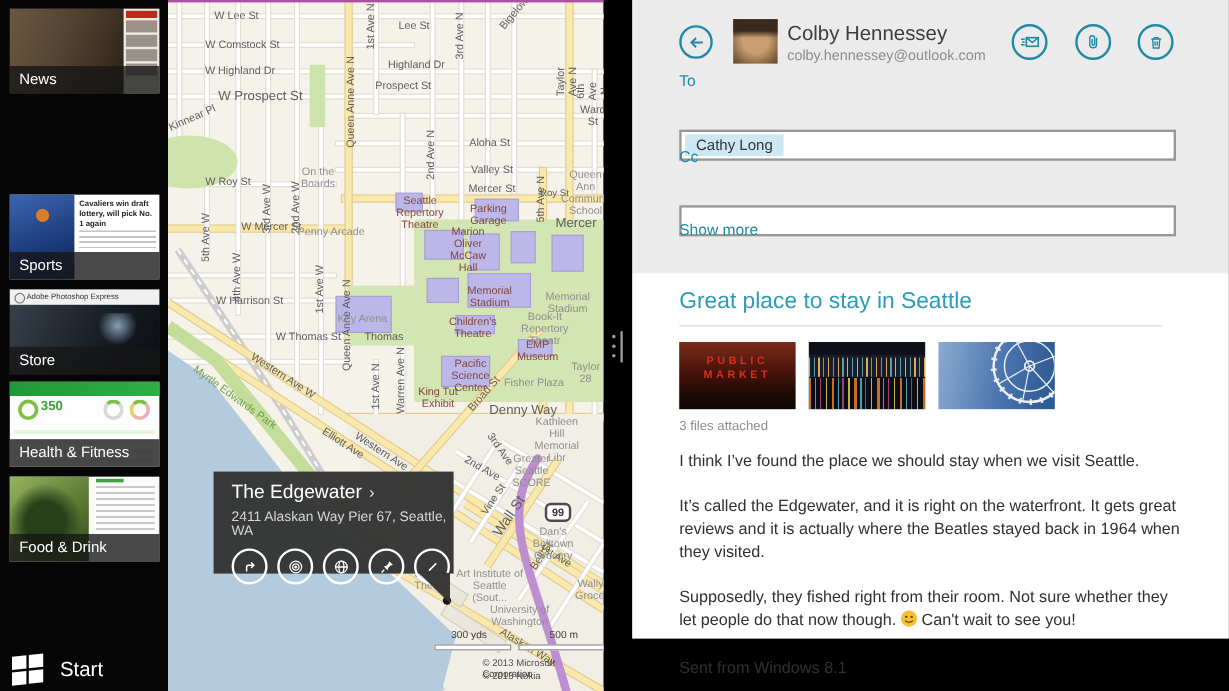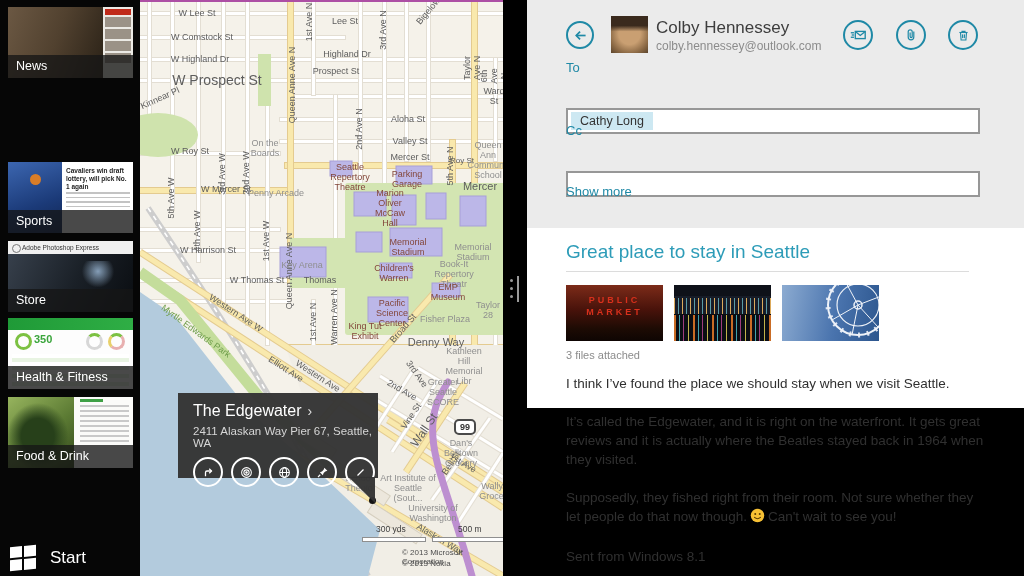--- a/index.html
+++ b/index.html
@@ -93,21 +93,21 @@
      clip-path:polygon(12% 0,100% 0,100% 100%);z-index:5;}
   #map-pin{position:absolute;left:229px;top:497px;width:7px;height:7px;border-radius:50%;background:#141414;z-index:4;}
 
   
   #divider{position:absolute;left:503px;top:0;width:24px;height:576px;background:#000;}
   #divider .dots{position:absolute;left:7px;top:279px;display:flex;flex-direction:column;gap:5px;}
   #divider .dots i{width:3px;height:3px;border-radius:50%;background:#9a9a9a;}
   #divider .bar{position:absolute;left:14px;top:276px;width:2px;height:26px;background:#9a9a9a;}
 
   
-  #mail{position:absolute;left:527px;top:0;width:497px;height:408px;background:#fff;}
+  #mail{position:absolute;left:527px;top:0;width:497px;height:532px;background:#fff;}
   #mail-head{position:absolute;left:0;top:0;right:0;height:228px;background:#ebebeb;}
   .circ-btn{position:absolute;border:2px solid #1f89a6;border-radius:50%;background:transparent;
      display:flex;align-items:center;justify-content:center;box-sizing:border-box;}
   #back-btn{left:39px;top:21px;width:28px;height:28px;}
   #avatar{position:absolute;left:84px;top:16px;width:37px;height:37px;
      background:linear-gradient(180deg,#3a2a1d 0 26%,rgba(0,0,0,0) 42%),
      radial-gradient(circle at 50% 48%,#c99f72 0 40%,#8a6844 75%,#5c452c 100%);}
   #sender-name{position:absolute;left:129px;top:18px;font-size:17px;color:#3d3d3d;}
   #sender-email{position:absolute;left:129px;top:39px;font-size:12px;color:#8c8c8c;}
   #send-btn{left:316px;top:20px;width:30px;height:30px;}
@@ -323,21 +323,21 @@
 
       <path d="M332,576 C312,505 295,468 293,438 C291,412 298,398 308,382" stroke="#bd8fd0" stroke-width="7" fill="none" stroke-linecap="round"></path>
     </svg>
 
     <div id="map-labels">
         <span class="ml st" style="left: 57px; top: 13px; font-size: 9px; transform: translate(-50%, -50%) rotate(0deg);">W Lee St</span>
         <span class="ml st" style="left: 205px; top: 21px; font-size: 9px; transform: translate(-50%, -50%) rotate(0deg);">Lee St</span>
         <span class="ml st" style="left: 62px; top: 37px; font-size: 9px; transform: translate(-50%, -50%) rotate(0deg);">W Comstock St</span>
         <span class="ml st" style="left: 60px; top: 59px; font-size: 9px; transform: translate(-50%, -50%) rotate(0deg);">W Highland Dr</span>
         <span class="ml st" style="left: 207px; top: 54px; font-size: 9px; transform: translate(-50%, -50%) rotate(0deg);">Highland Dr</span>
-        <span class="ml st" style="left: 77px; top: 80px; font-size: 14px; transform: translate(-50%, -50%) rotate(0deg);">W Prospect St</span>
+        <span class="ml st" style="left: 77px; top: 80px; font-size: 11px; transform: translate(-50%, -50%) rotate(0deg);">W Prospect St</span>
         <span class="ml st" style="left: 196px; top: 71px; font-size: 9px; transform: translate(-50%, -50%) rotate(0deg);">Prospect St</span>
         <span class="ml st" style="left: 354px; top: 96px; font-size: 9px; transform: translate(-50%, -50%) rotate(0deg);">Ward St</span>
         <span class="ml st" style="left: 268px; top: 119px; font-size: 9px; transform: translate(-50%, -50%) rotate(0deg);">Aloha St</span>
         <span class="ml st" style="left: 270px; top: 141px; font-size: 9px; transform: translate(-50%, -50%) rotate(0deg);">Valley St</span>
         <span class="ml st" style="left: 50px; top: 151px; font-size: 9px; transform: translate(-50%, -50%) rotate(0deg);">W Roy St</span>
         <span class="ml st" style="left: 322px; top: 161px; font-size: 8px; transform: translate(-50%, -50%) rotate(0deg);">Roy St</span>
         <span class="ml st" style="left: 270px; top: 157px; font-size: 9px; transform: translate(-50%, -50%) rotate(0deg);">Mercer St</span>
         <span class="ml st" style="left: 86px; top: 189px; font-size: 9px; transform: translate(-50%, -50%) rotate(0deg);">W Mercer St</span>
         <span class="ml st" style="left: 340px; top: 186px; font-size: 11px; transform: translate(-50%, -50%) rotate(0deg);">Mercer</span>
         <span class="ml st" style="left: 68px; top: 250px; font-size: 9px; transform: translate(-50%, -50%) rotate(0deg);">W Harrison St</span>
@@ -383,21 +383,21 @@
 Garage</span>
         <span class="ml poi" style="left: 250px; top: 208px; font-size: 9px; transform: translate(-50%, -50%) rotate(0deg);">Marion
 Oliver
 McCaw
 Hall</span>
         <span class="ml poi" style="left: 268px; top: 247px; font-size: 9px; transform: translate(-50%, -50%) rotate(0deg);">Memorial
 Stadium</span>
         <span class="ml area" style="left: 333px; top: 252px; font-size: 9px; transform: translate(-50%, -50%) rotate(0deg);">Memorial
 Stadium</span>
         <span class="ml poi" style="left: 254px; top: 273px; font-size: 9px; transform: translate(-50%, -50%) rotate(0deg);">Children's
-Warren</span>
+Theatre</span>
         <span class="ml area" style="left: 314px; top: 274px; font-size: 9px; transform: translate(-50%, -50%) rotate(0deg);">Book-It Repertory Theatr</span>
         <span class="ml poi" style="left: 308px; top: 292px; font-size: 9px; transform: translate(-50%, -50%) rotate(0deg);">EMP Museum</span>
         <span class="ml area" style="left: 162px; top: 265px; font-size: 9px; transform: translate(-50%, -50%) rotate(0deg);">Key Arena</span>
         <span class="ml poi" style="left: 252px; top: 313px; font-size: 9px; transform: translate(-50%, -50%) rotate(0deg);">Pacific
 Science
 Center</span>
         <span class="ml poi" style="left: 225px; top: 331px; font-size: 9px; transform: translate(-50%, -50%) rotate(0deg);">King Tut
 Exhibit</span>
         <span class="ml area" style="left: 305px; top: 319px; font-size: 9px; transform: translate(-50%, -50%) rotate(0deg);">Fisher Plaza</span>
         <span class="ml area" style="left: 348px; top: 310px; font-size: 9px; transform: translate(-50%, -50%) rotate(0deg);">Taylor 28</span>

